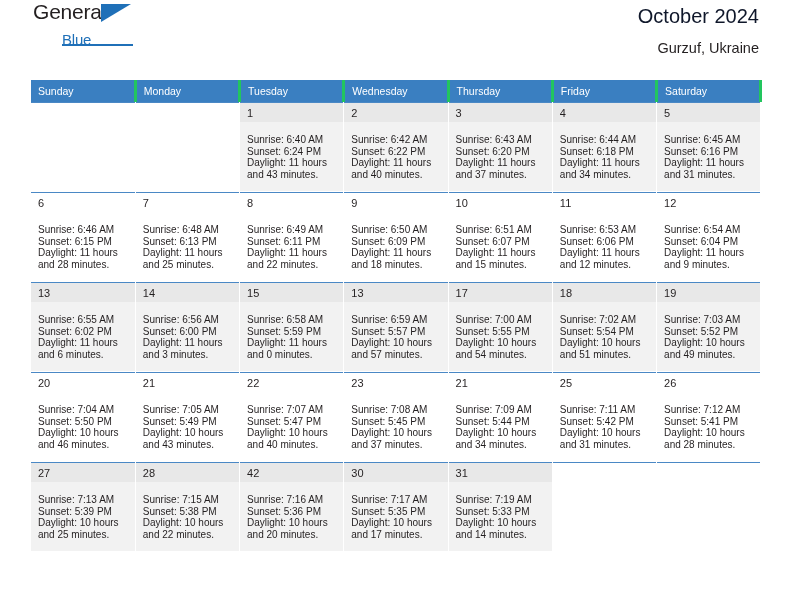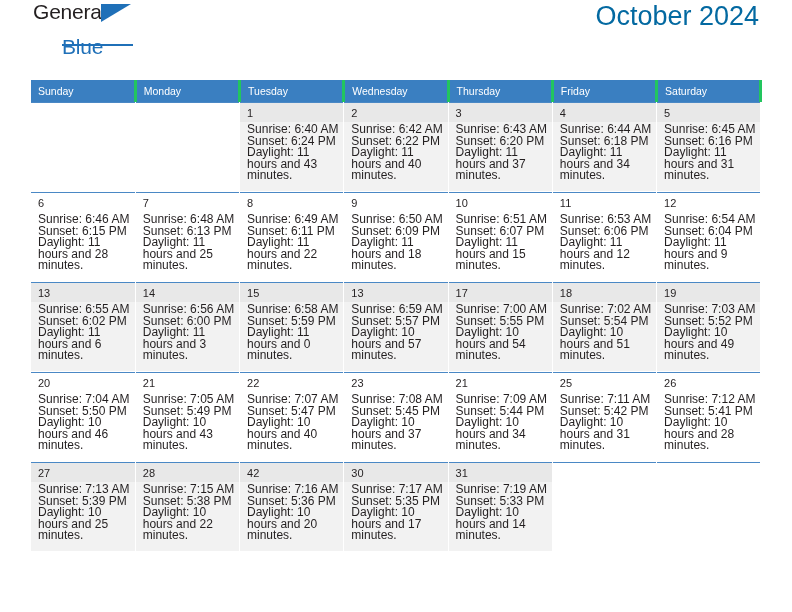--- a/index.html
+++ b/index.html
@@ -51,42 +51,42 @@
     left: 68px;
     top: 4px;
     width: 0;
     height: 0;
     border-left: 30px solid #1f70b8;
     border-bottom: 18px solid transparent;
   }
   .logo-blue {
     position: absolute;
     left: 29px;
-    top: 35px;
-    font-size: 21px;
+    top: 28px;
+    font-size: 15px;
     line-height: 24px;
     color: #1f70b8;
     letter-spacing: -0.2px;
   }
   .logo-underline {
     position: absolute;
     left: 29px;
     top: 44px;
     width: 71px;
     height: 2px;
     background: #1f70b8;
   }
   .title-block {
     text-align: right;
     padding-right: 2px;
   }
   .cal-title {
-    font-size: 27px;
+    font-size: 20px;
     line-height: 32px;
-    color: #0369a1;
+    color: #0f172a;
     font-weight: normal;
     margin: 0;
   }
   .cal-subtitle {
     font-size: 14.5px;
     line-height: 20px;
     color: #231f20;
     margin: 6px 0 0 0;
     font-weight: normal;
   }
@@ -134,24 +134,25 @@
   .daynum {
     font-size: 11px;
     line-height: 13px;
     color: #231f20;
     padding: 4px 0 2px 7px;
   }
   .daynum.shadednum {
     background: #e8e8e8;
   }
   .info {
-    font-size: 12px;
+    font-size: 10px;
     line-height: 11.6px;
     color: #231f20;
     padding: 2px 4px 0 7px;
+    margin-top: 10px;
   }
   .info div {
     white-space: nowrap;
   }
   .info .daylight {
     white-space: normal;
   }
 </style>
 </head>
 <body>
@@ -162,20 +163,21 @@
 
     <div class="logo">
       <span class="logo-general">General</span>
       <span class="logo-triangle"></span>
       <span class="logo-blue">Blue</span>
       <span class="logo-underline"></span>
     </div>
 
     <div class="title-block">
       <h1 class="cal-title">October 2024</h1>
+      <h2 class="cal-subtitle">Gurzuf, Ukraine</h2>
     </div>
 
   </div>
 
   <table class="calendar">
     <colgroup>
       <col>
         <col>
         <col>
         <col>

